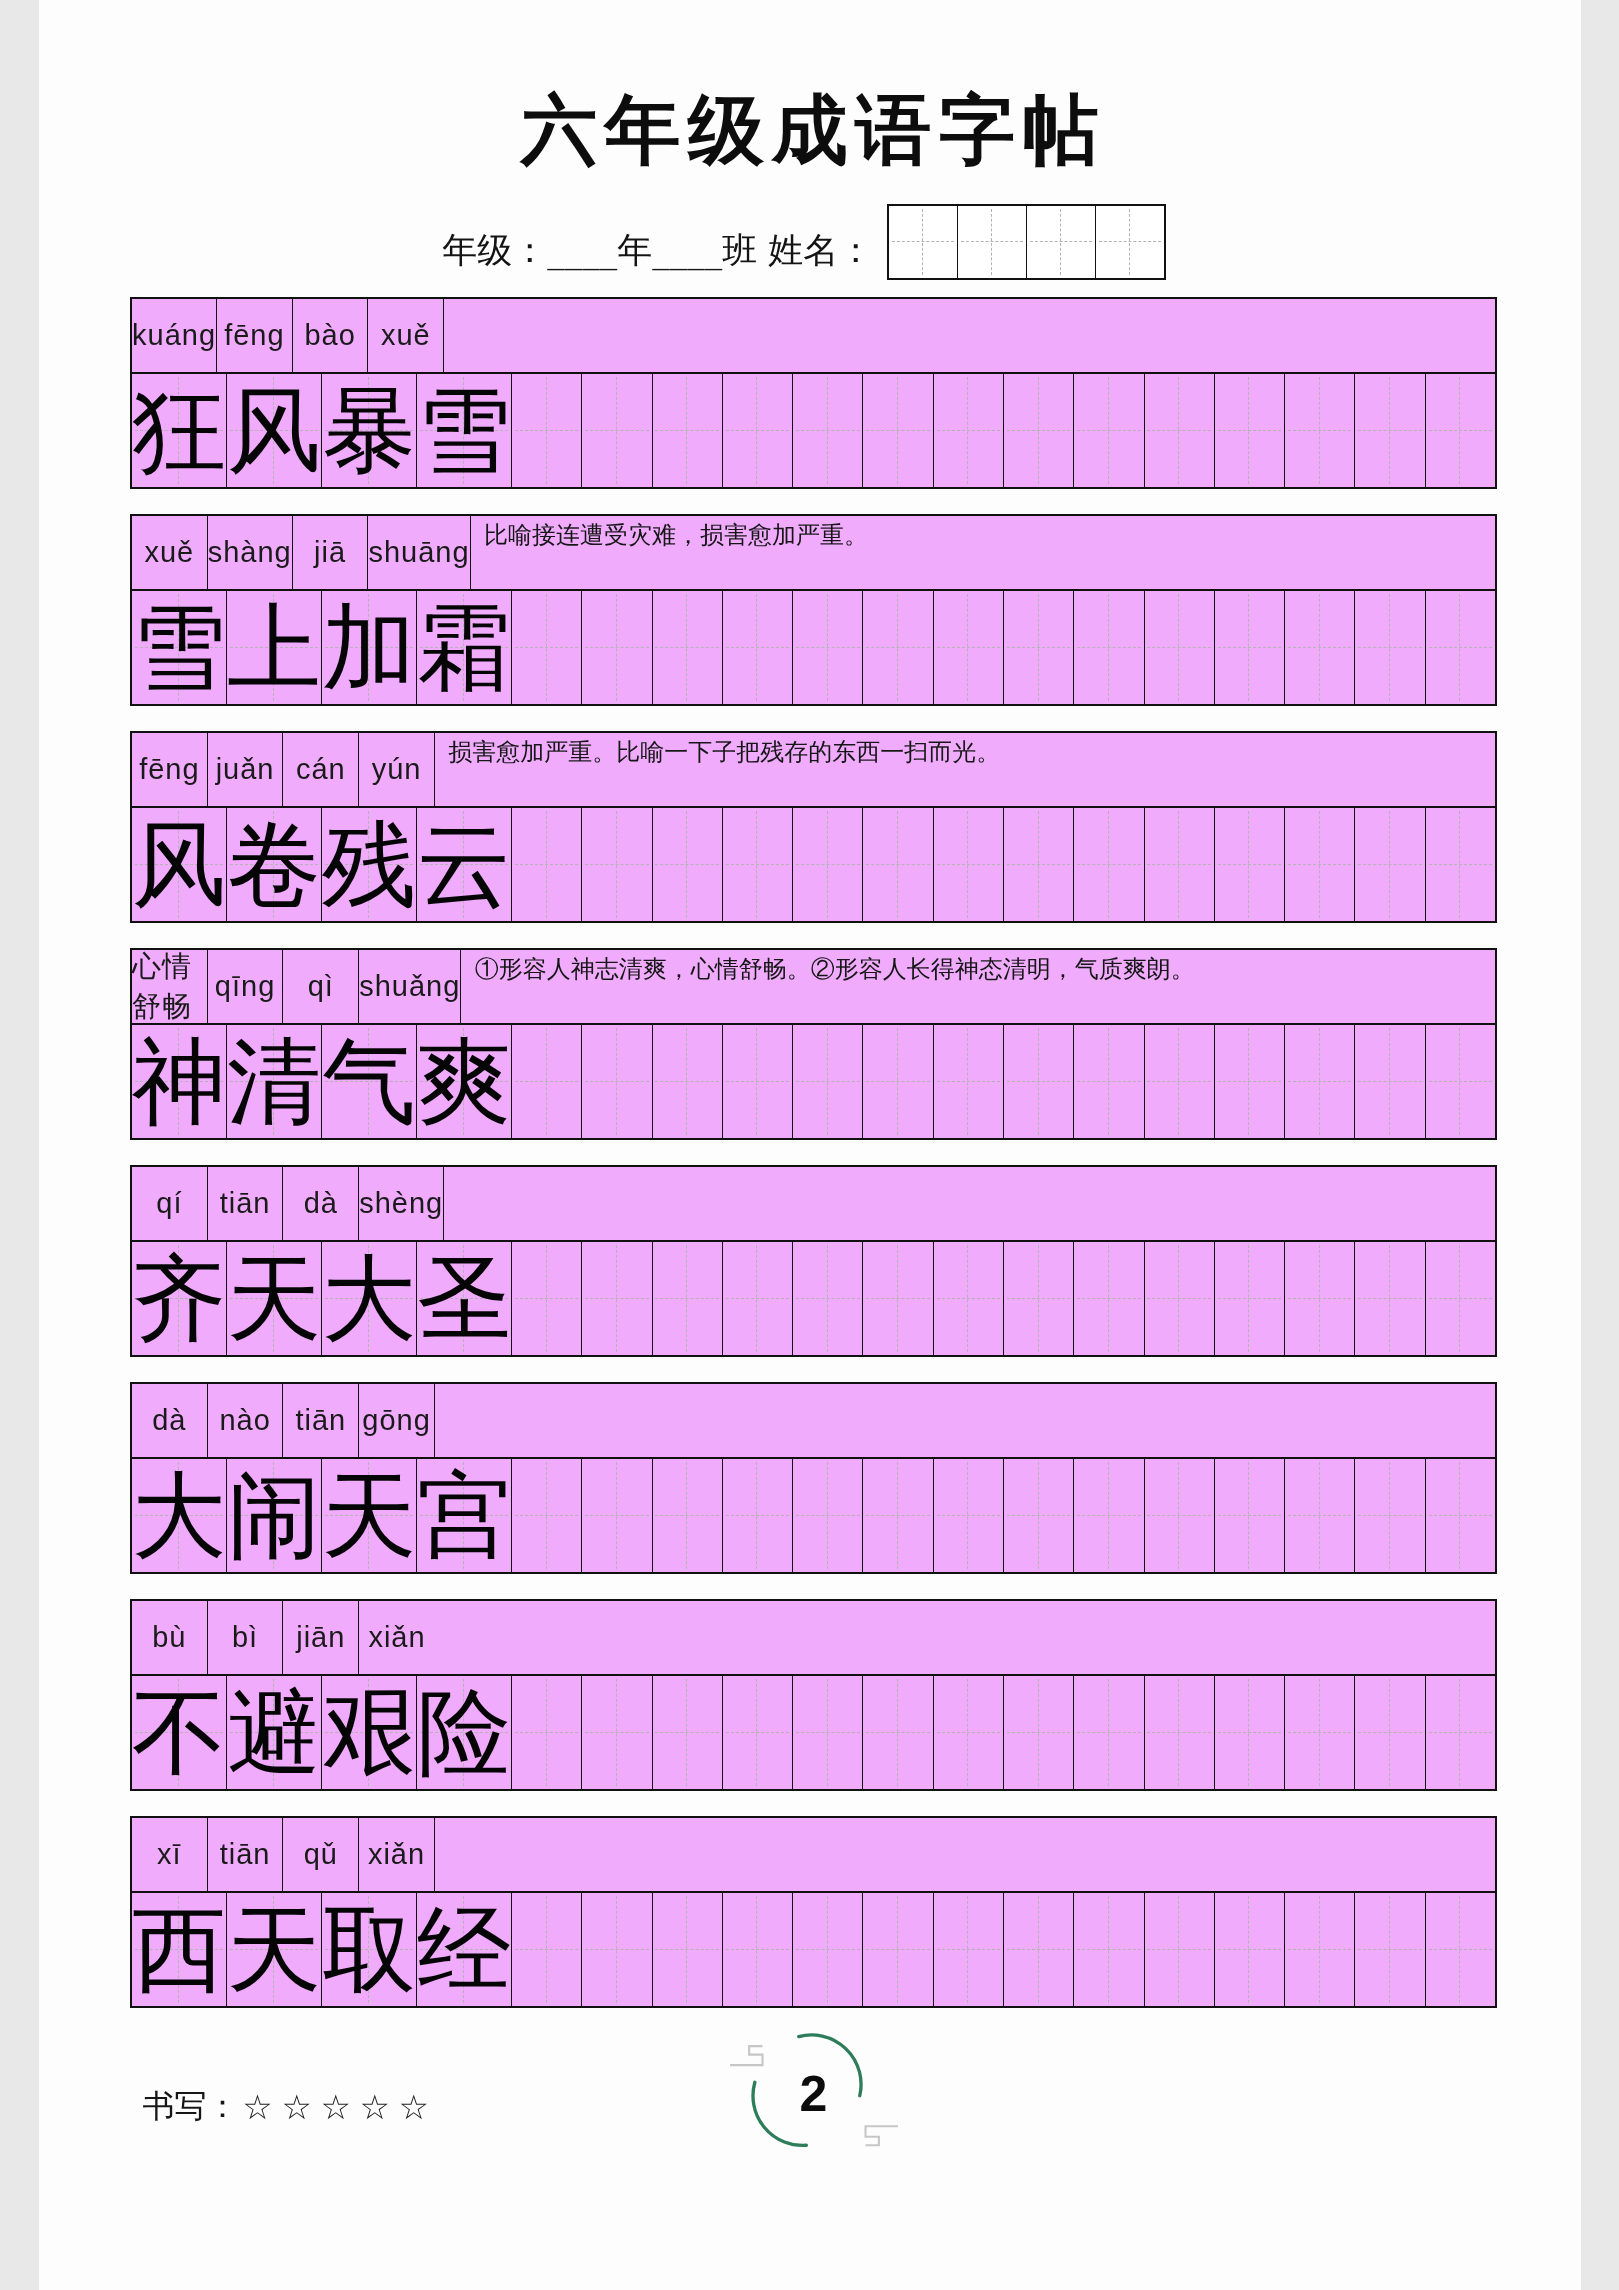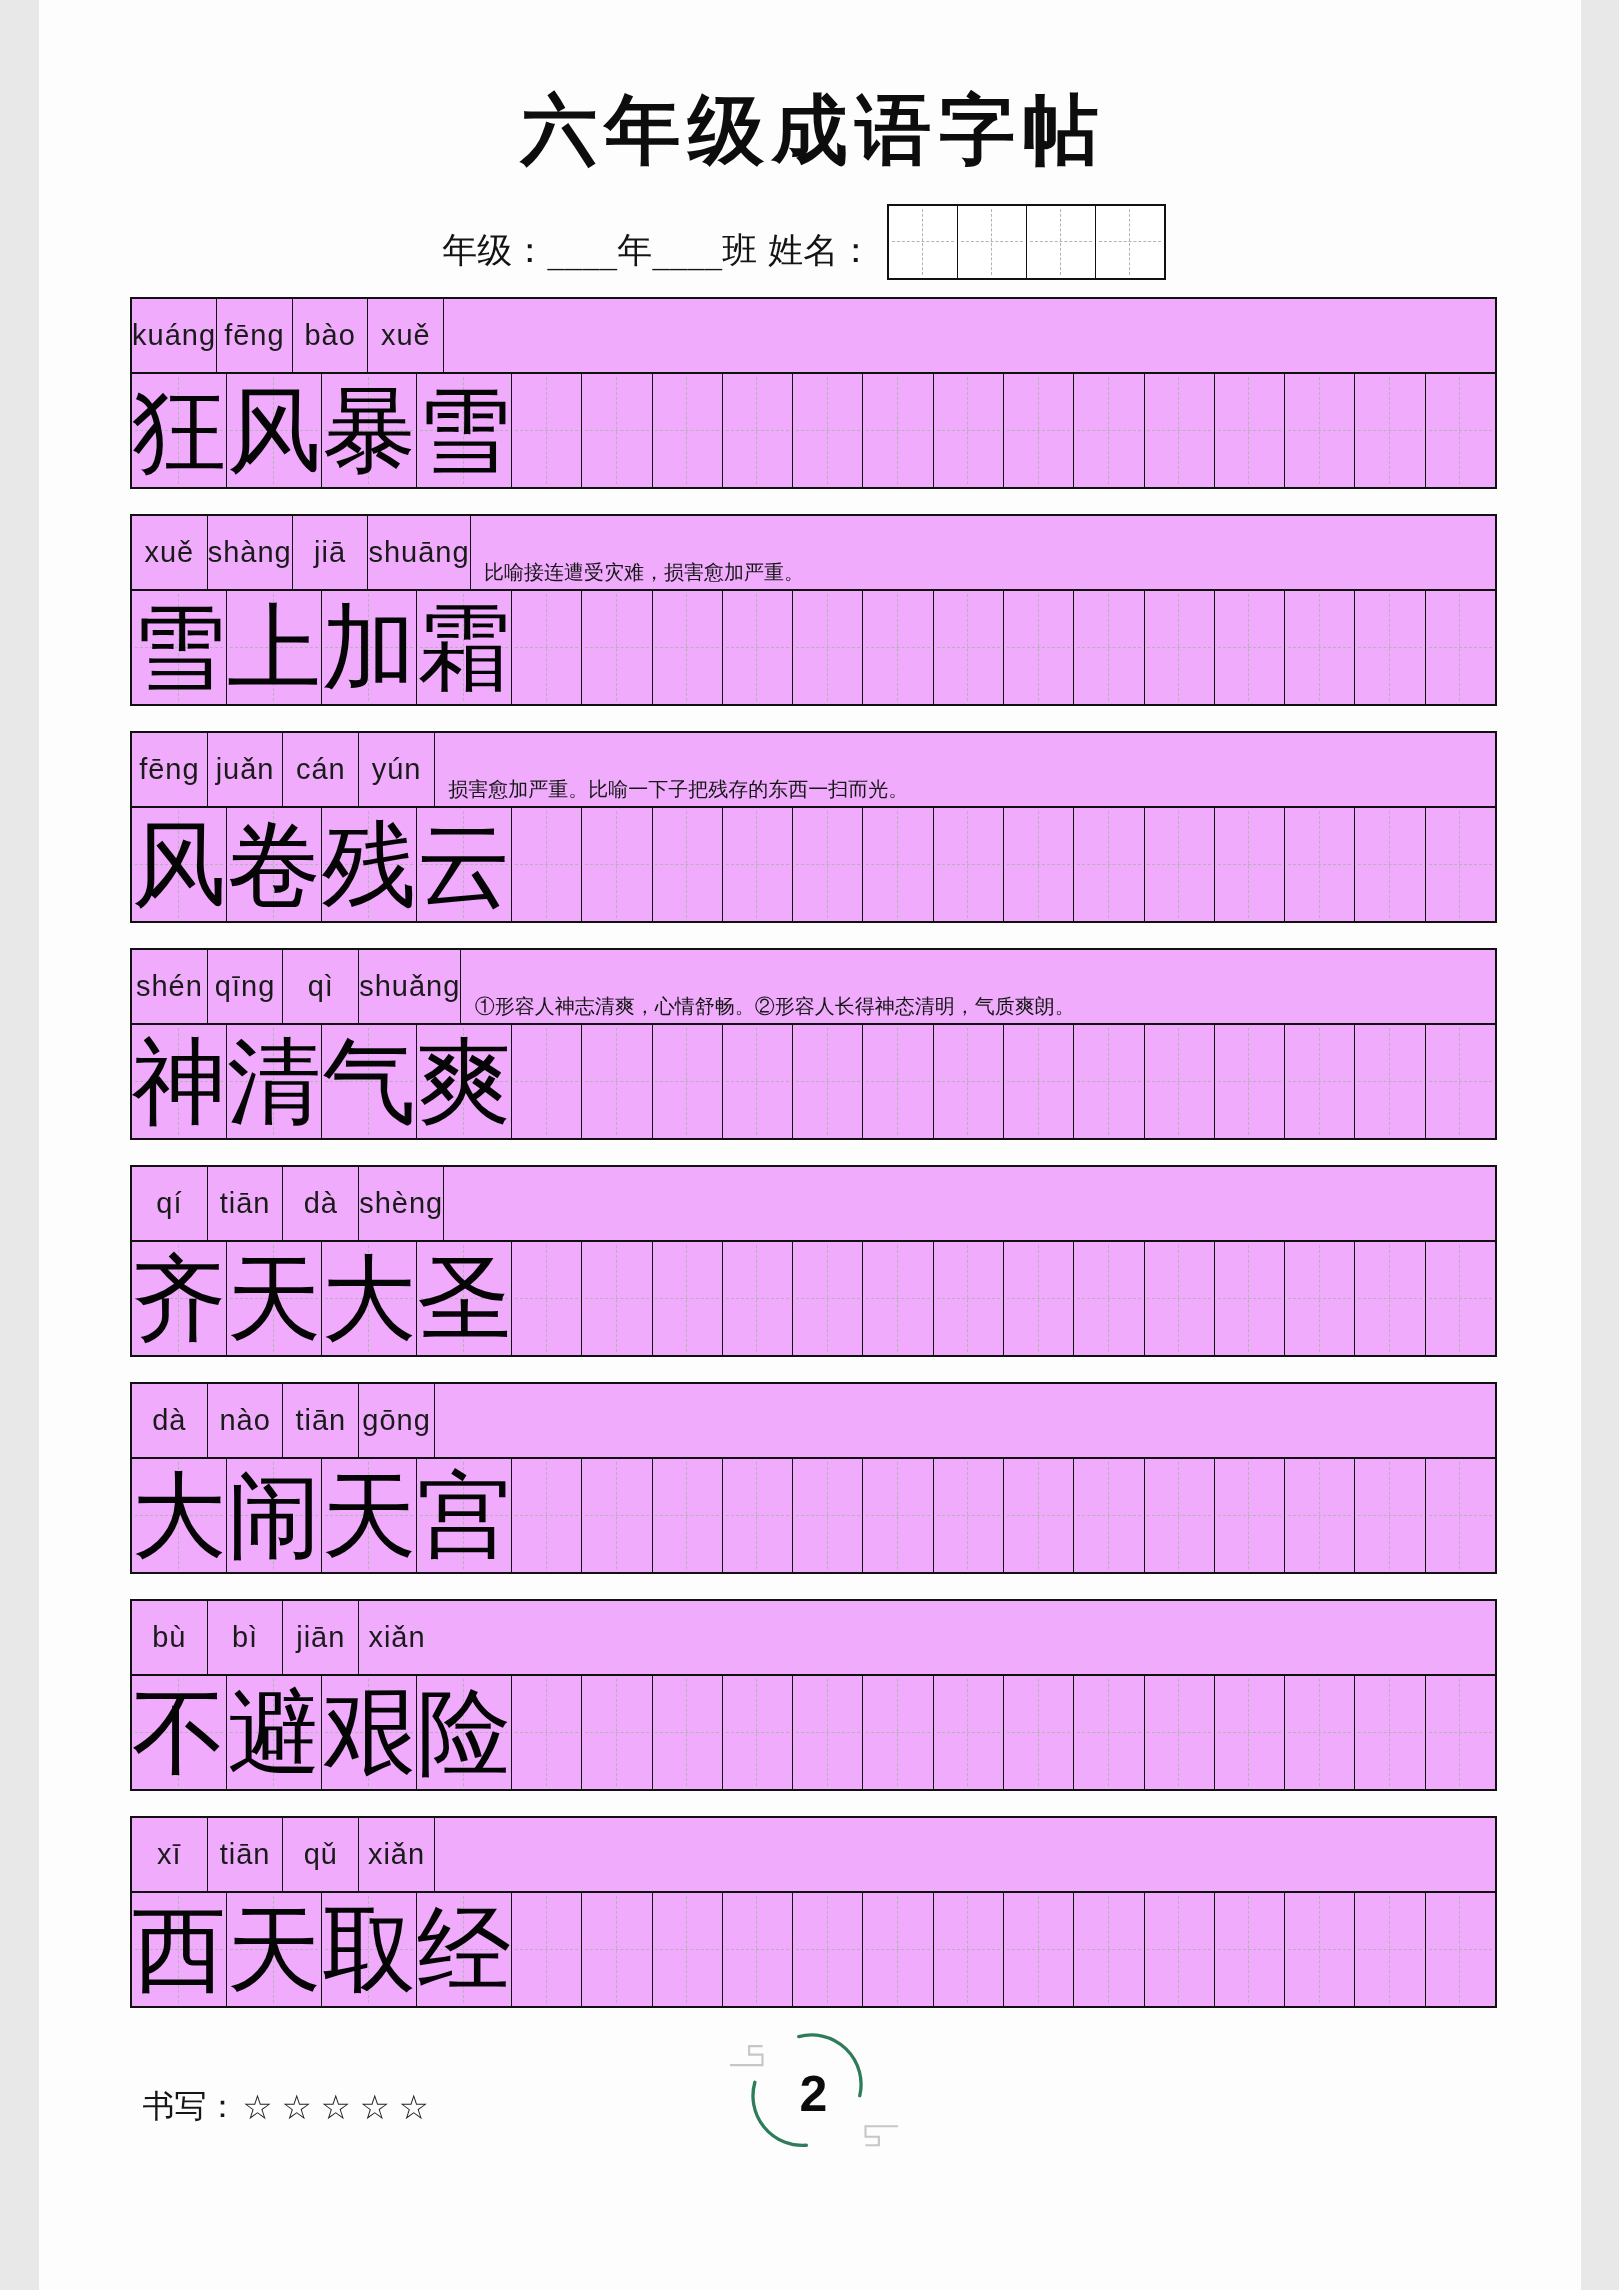--- a/index.html
+++ b/index.html
@@ -48,22 +48,22 @@
   .row.top  { height:75px;  border-bottom:2.9px solid #111; }
   .row.main { height:113px; }
   .cell { position:relative; border-right:1.9px solid #111; }
   .row .cell:last-child { border-right:none; }
 
   .cell.pinyin {
     flex:0 0 5.5555%; display:flex; align-items:center; justify-content:center;
     font-size:29px; color:#1a1a1a; letter-spacing:1px;
   }
   .cell.definition {
-    flex:1; display:flex; align-items:flex-end; padding:3.8px 13.4px;
-    font-family:"DejaVu Serif", serif; font-size:20px; line-height:1.32;
+    flex:1; display:flex; align-items:flex-start; padding:3.8px 13.4px;
+    font-family:"DejaVu Serif", serif; font-size:24px; line-height:1.32;
     color:#161616; overflow:hidden;
   }
   .cell.char { flex:0 0 5.5555%; display:flex; align-items:center; justify-content:center; }
   .cell.char .glyph {
     position:relative; z-index:2; font-family:"DejaVu Serif", serif;
     font-size:94px; line-height:1; color:#050505;
   }
   .cell.practice { flex:1 1 0; }
 
   .footer { position:relative; width:1619px; height:163px; margin-top:32.5px; }
@@ -212,21 +212,21 @@
         <div class="cell practice guided"></div>
         <div class="cell practice guided"></div>
         <div class="cell practice guided"></div>
         <div class="cell practice guided"></div>
         <div class="cell practice guided"></div>
     </div>
   </section>
 
   <section class="block">
     <div class="row top">
-      <div class="cell pinyin">shén</div>
+      <div class="cell pinyin">心情舒畅</div>
       <div class="cell pinyin">qīng</div>
       <div class="cell pinyin">qì</div>
       <div class="cell pinyin">shuǎng</div>
       <div class="cell definition">
           <span>①形容人神志清爽，心情舒畅。②形容人长得神态清明，气质爽朗。</span>
         </div>
     </div>
     <div class="row main">
       <div class="cell char guided">
           <span class="glyph">神</span>

